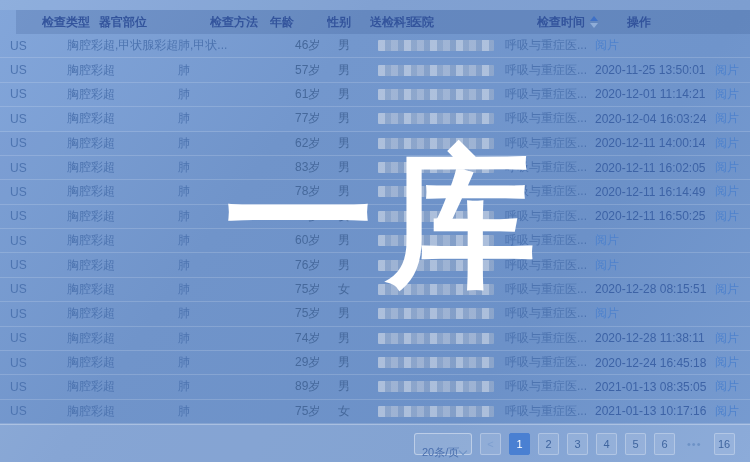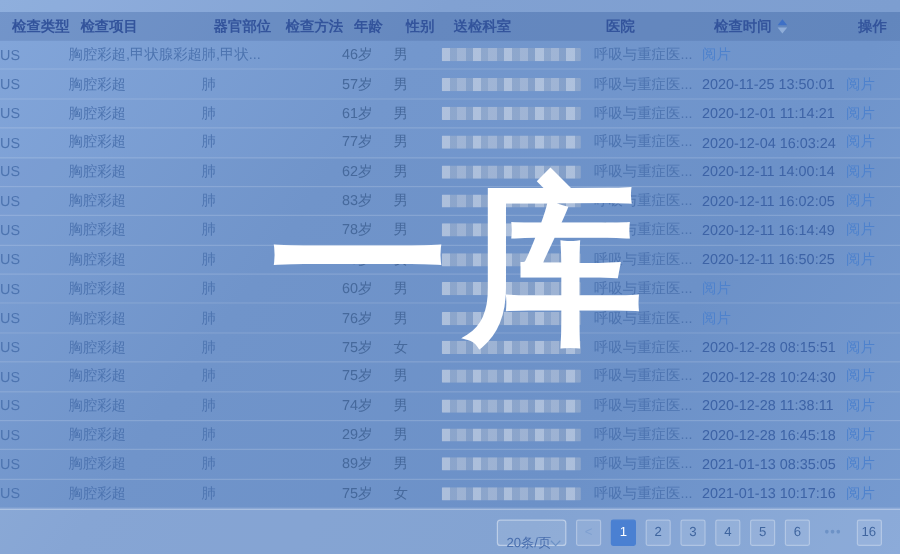--- a/index.html
+++ b/index.html
@@ -13,33 +13,33 @@
   
   .topstrip{ height:10px; background:rgba(255,255,255,0.10); }
 
   
   .grid-cols{
     display:grid;
     grid-template-columns:57px 111px 60px 57px 43px 40px 127px 90px 120px 35px;
     align-items:center;
   }
   .thead{
-    height:24px; padding-left:10px;
+    height:24px; padding-left:26px;
     background:rgba(23,49,106,0.14);
-    color:#33549c; font-weight:bold;
+    color:#33549c; font-weight:bold;margin-left:16px;
   }
   .thead .th{ white-space:nowrap; overflow:hidden; }
   .th-time{ display:flex; align-items:center; gap:5px; }
   .sorter{ display:inline-flex; flex-direction:column; gap:2px; }
   .caret-up{ width:0;height:0;border-left:4px solid transparent;border-right:4px solid transparent;border-bottom:5px solid #3e70c6; }
   .caret-down{ width:0;height:0;border-left:4px solid transparent;border-right:4px solid transparent;border-top:5px solid #8fadd8; }
 
   .tbody{ height:390px; display:flex; flex-direction:column; }
   .tr{
-    flex:1; 
+    flex:1; padding-left:10px;
     border-bottom:1px solid rgba(255,255,255,0.16);
     color:#4d74b0;
   }
   .tr:nth-child(n+5){ background:rgba(30,60,120,0.03); }
   .td{ white-space:nowrap; overflow:hidden; }
   .td-time{ color:#3d63a6; }
   .td-age,.td-gender{ color:#46699c; }
   .action-link{ color:#4e82cd; cursor:pointer;text-align:right; }
   .blur-block{
     width:116px; height:11px; border-radius:1px;
@@ -87,21 +87,20 @@
 </style>
 </head>
 <body>
 
 <div class="screen">
 
   <div class="topstrip"></div>
 
   <div class="thead grid-cols">
     <div class="th">检查类型</div>
-    <div class="th">检查项目</div>
     <div class="th">器官部位</div>
     <div class="th">检查方法</div>
     <div class="th">年龄</div>
     <div class="th">性别</div>
     <div class="th">送检科室</div>
     <div class="th">医院</div>
     <div class="th th-time">
       <span>检查时间</span>
       <span class="sorter">
         <span class="caret-up"></span>
@@ -267,21 +266,20 @@
         <div class="td">US</div>
         <div class="td">胸腔彩超</div>
         <div class="td">肺</div>
         <div class="td"></div>
         <div class="td td-age">75岁</div>
         <div class="td td-gender">男</div>
         <div class="td">
           <div class="blur-block"></div>
         </div>
         <div class="td">呼吸与重症医...</div>
-        <div class="td td-time">2020-12-28 10:24:30</div>
         <div class="td"><span class="action-link">阅片</span></div>
       </div>
       <div class="tr grid-cols">
         <div class="td">US</div>
         <div class="td">胸腔彩超</div>
         <div class="td">肺</div>
         <div class="td"></div>
         <div class="td td-age">74岁</div>
         <div class="td td-gender">男</div>
         <div class="td">
@@ -295,21 +293,21 @@
         <div class="td">US</div>
         <div class="td">胸腔彩超</div>
         <div class="td">肺</div>
         <div class="td"></div>
         <div class="td td-age">29岁</div>
         <div class="td td-gender">男</div>
         <div class="td">
           <div class="blur-block"></div>
         </div>
         <div class="td">呼吸与重症医...</div>
-        <div class="td td-time">2020-12-28 16:45:18</div>
+        <div class="td td-time">2020-12-24 16:45:18</div>
         <div class="td"><span class="action-link">阅片</span></div>
       </div>
       <div class="tr grid-cols">
         <div class="td">US</div>
         <div class="td">胸腔彩超</div>
         <div class="td">肺</div>
         <div class="td"></div>
         <div class="td td-age">89岁</div>
         <div class="td td-gender">男</div>
         <div class="td">

